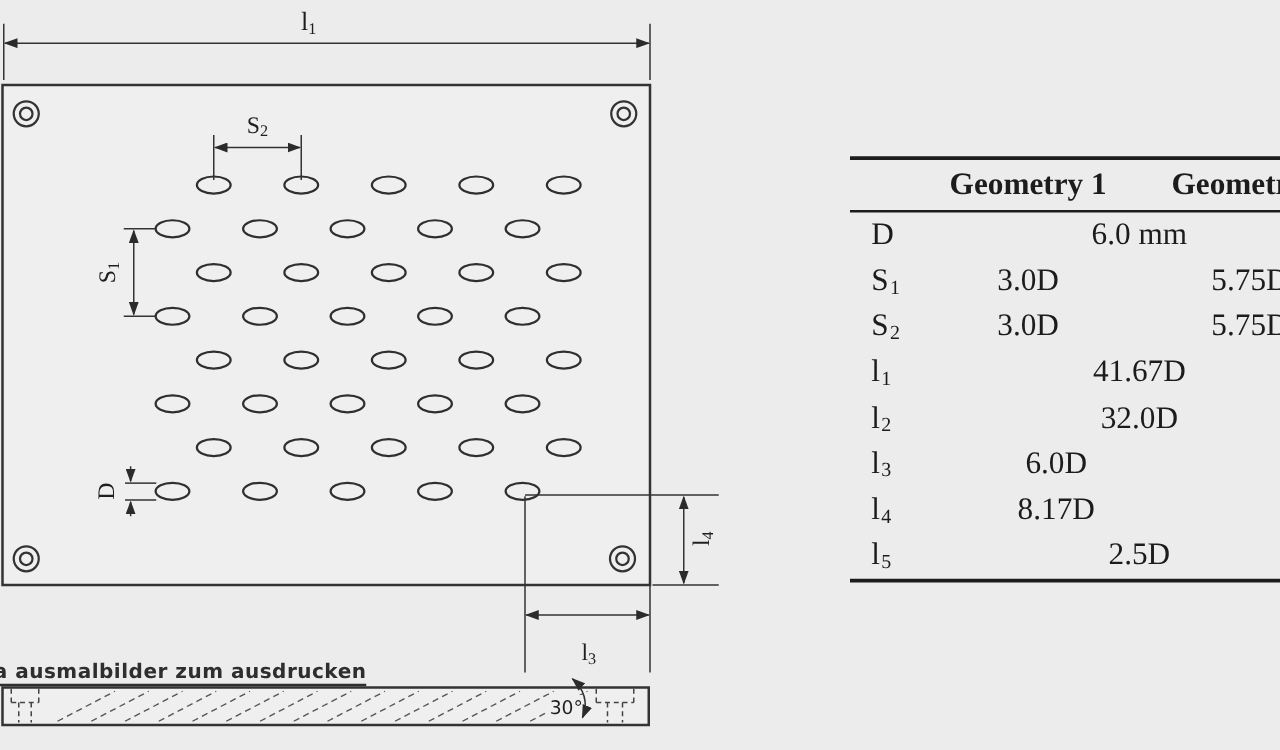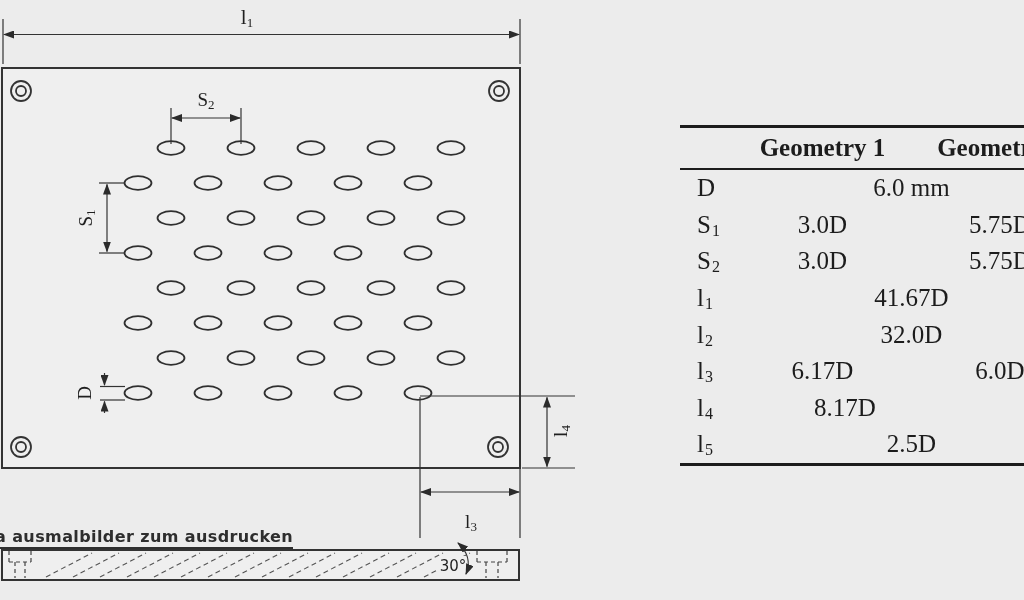--- a/index.html
+++ b/index.html
@@ -206,21 +206,20 @@
   <div class="t-row">
     <div class="c-label"><span>l</span><span class="t-sub">1</span></div>
     <div class="c-shared">41.67D</div>
   </div>
   <div class="t-row">
     <div class="c-label"><span>l</span><span class="t-sub">2</span></div>
     <div class="c-shared">32.0D</div>
   </div>
   <div class="t-row">
     <div class="c-label"><span>l</span><span class="t-sub">3</span></div>
-    <div class="c-g1">6.17D</div>
     <div class="c-g2">6.0D</div>
   </div>
   <div class="t-row">
     <div class="c-label"><span>l</span><span class="t-sub">4</span></div>
     <div class="c-g2">8.17D</div>
   </div>
   <div class="t-row">
     <div class="c-label"><span>l</span><span class="t-sub">5</span></div>
     <div class="c-shared">2.5D</div>
   </div>

